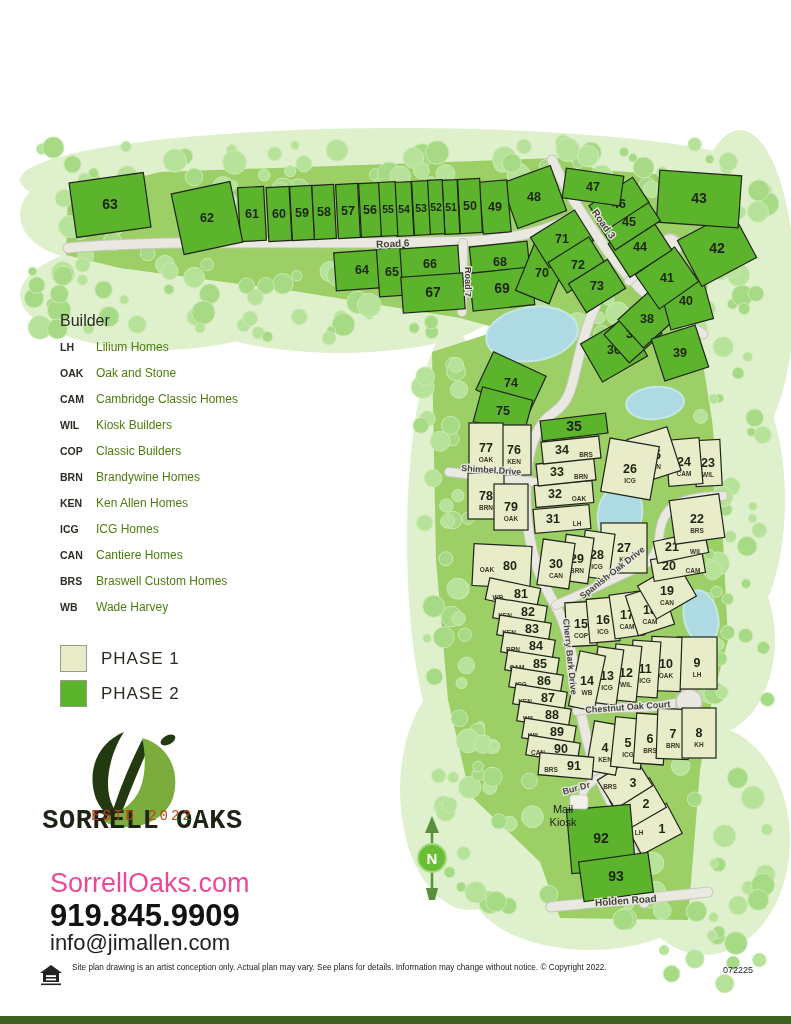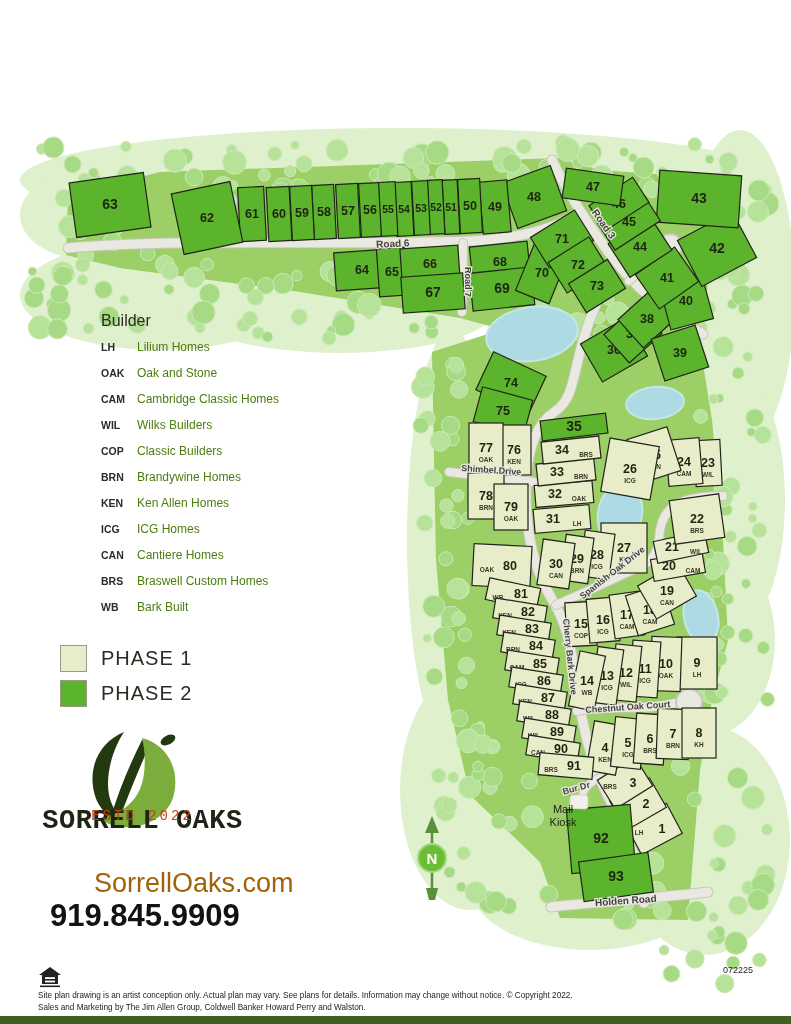--- a/index.html
+++ b/index.html
@@ -1,39 +1,39 @@
 <!DOCTYPE html>
 <html><head>
 <meta charset="utf-8">
 <style>
   html,body{margin:0;padding:0;background:#888;}
   #page{position:relative;width:791px;height:1024px;background:#ffffff;overflow:hidden;
         font-family:"Liberation Sans",sans-serif;}
   #site-svg{position:absolute;left:0;top:0;}
   
-  #builder-legend{position:absolute;left:60px;top:312px;width:250px;margin-left:41px;}
+  #builder-legend{position:absolute;left:60px;top:312px;width:250px;}
   #builder-title{font-size:16px;color:#2b2b22;font-weight:400;margin-bottom:10px;}
   .b-row{display:flex;align-items:baseline;margin-bottom:12px;}
   .b-code{width:36px;font-size:10.5px;font-weight:700;color:#2c2c24;}
   .b-name{font-size:12px;color:#4d7c0f;}
   #phase-legend{position:absolute;left:60px;top:645px;}
   .p-row{display:flex;align-items:center;margin-bottom:8px;}
   .p-swatch{width:25px;height:25px;border:1px solid #9a9a8a;margin-right:14px;}
-  .p-label{font-size:20px;color:#2b2b22;letter-spacing:1px;}
+  .p-label{font-size:17px;color:#2b2b22;letter-spacing:1px;}
   
   #logo-wrap{position:absolute;left:80px;top:724px;width:120px;height:118px;}
   #brand-name{position:absolute;left:25px;top:806px;width:235px;text-align:center;
       font-family:Liberation Mono, monospace;font-weight:700;font-size:27px;color:#1e2415;letter-spacing:.5px;}
   #brand-estd{position:absolute;left:25px;top:808px;width:235px;text-align:center;
       font-family:Liberation Mono, monospace;font-size:14px;color:#c2410c;letter-spacing:3px;}
-  #brand-web{position:absolute;left:50px;top:868px;font-size:27px;color:#a16207;margin-left:44px;}
+  #brand-web{position:absolute;left:50px;top:868px;font-size:27px;color:#ec4899;}
   #brand-phone{position:absolute;left:50px;top:898px;font-size:31px;font-weight:700;color:#121212;}
   #brand-email{position:absolute;left:50px;top:930px;font-size:22px;color:#222222;}
   
-  #footer{position:absolute;left:38px;top:962px;width:720px;display:flex;align-items:flex-start;flex-direction:column;}
+  #footer{position:absolute;left:38px;top:962px;width:720px;display:flex;align-items:flex-start;}
   #eh-icon{flex:0 0 26px;margin-right:8px;margin-top:2px;}
   #footer-text{font-size:8.2px;line-height:1.5;color:#222;width:580px;}
   #footer-code{position:absolute;right:38px;top:965px;font-size:9px;color:#222;}
   #bottom-bar{position:absolute;left:0;bottom:0;width:791px;height:8px;background:#3f6023;}
   svg text{font-family:"Liberation Sans",sans-serif;}
 </style>
 </head>
 <body>
 
 <div id="page">
@@ -836,21 +836,21 @@
         <div class="b-row">
           <span class="b-code">OAK</span>
           <span class="b-name">Oak and Stone</span>
         </div>
         <div class="b-row">
           <span class="b-code">CAM</span>
           <span class="b-name">Cambridge Classic Homes</span>
         </div>
         <div class="b-row">
           <span class="b-code">WIL</span>
-          <span class="b-name">Wilks Builders</span>
+          <span class="b-name">Kiosk Builders</span>
         </div>
         <div class="b-row">
           <span class="b-code">COP</span>
           <span class="b-name">Classic Builders</span>
         </div>
         <div class="b-row">
           <span class="b-code">BRN</span>
           <span class="b-name">Brandywine Homes</span>
         </div>
         <div class="b-row">
@@ -864,21 +864,21 @@
         <div class="b-row">
           <span class="b-code">CAN</span>
           <span class="b-name">Cantiere Homes</span>
         </div>
         <div class="b-row">
           <span class="b-code">BRS</span>
           <span class="b-name">Braswell Custom Homes</span>
         </div>
         <div class="b-row">
           <span class="b-code">WB</span>
-          <span class="b-name">Bark Built</span>
+          <span class="b-name">Wade Harvey</span>
         </div>
       </div>
   </div>
 
   <div id="phase-legend">
       <div class="p-row">
         <span class="p-swatch" style="background: rgb(233, 236, 201);"></span>
         <span class="p-label">PHASE 1</span>
       </div>
       <div class="p-row">
@@ -892,29 +892,29 @@
       <path d="M44,8 C20,18 8,42 14,68 C18,86 32,98 50,102 C34,90 28,76 28,60 C28,40 36,20 44,8 Z" fill="#23390f"></path>
       <path d="M62,16 C50,40 38,68 30,96 L38,99 C48,71 60,43 70,20 Z" fill="#23390f"></path>
       <path d="M62,14 C86,20 100,44 94,70 C90,88 74,100 52,103 C40,104 28,101 20,95 C42,89 54,79 60,65 C66,51 66,30 62,14 Z" fill="#7cac3b"></path>
       <ellipse cx="88" cy="16" rx="8" ry="4.5" transform="rotate(-28 88 16)" fill="#23390f"></ellipse>
     </svg>
   </div>
   <div id="brand-name">SORRELL OAKS</div>
   <div id="brand-estd">ESTD 2022</div>
   <div id="brand-web">SorrellOaks.com</div>
   <div id="brand-phone">919.845.9909</div>
+  <div id="brand-email">info@jimallen.com</div>
 
   <div id="footer">
     <svg id="eh-icon" width="24" height="22" viewBox="0 0 24 22">
       <path d="M1,9 L12,1 L23,9 Z" fill="#222"></path>
       <rect x="4" y="9" width="16" height="9" fill="#222"></rect>
       <rect x="7" y="11.2" width="10" height="1.8" fill="#fff"></rect>
       <rect x="7" y="14.6" width="10" height="1.8" fill="#fff"></rect>
       <rect x="2" y="19.5" width="20" height="1.6" fill="#222"></rect>
     </svg>
     <div id="footer-text">
       <div>Site plan drawing is an artist conception only. Actual plan may vary. See plans for details. Information may change without notice. © Copyright 2022.</div>
-      <div>Sales and Marketing by The Jim Allen Group, Coldwell Banker Howard Perry and Walston.</div>
     </div>
   </div>
   <div id="footer-code">072225</div>
   <div id="bottom-bar"></div>
 </div>
 
 </body></html>

